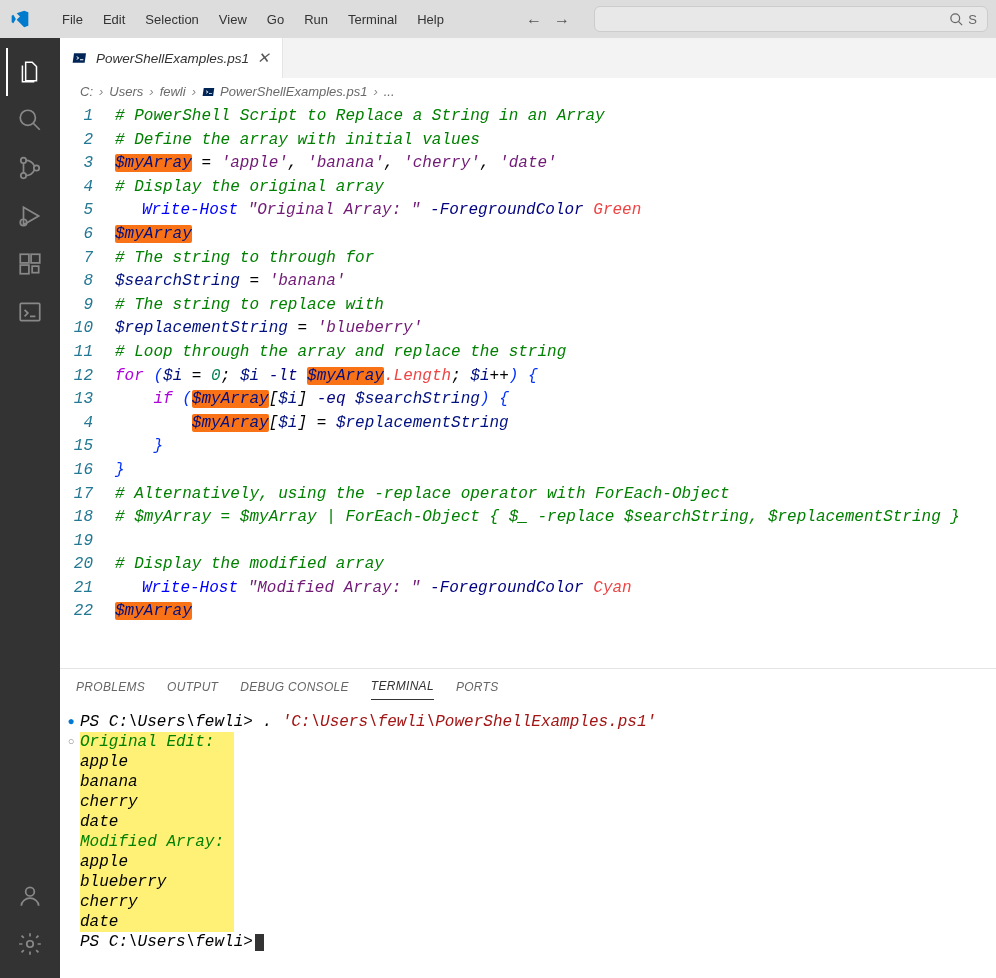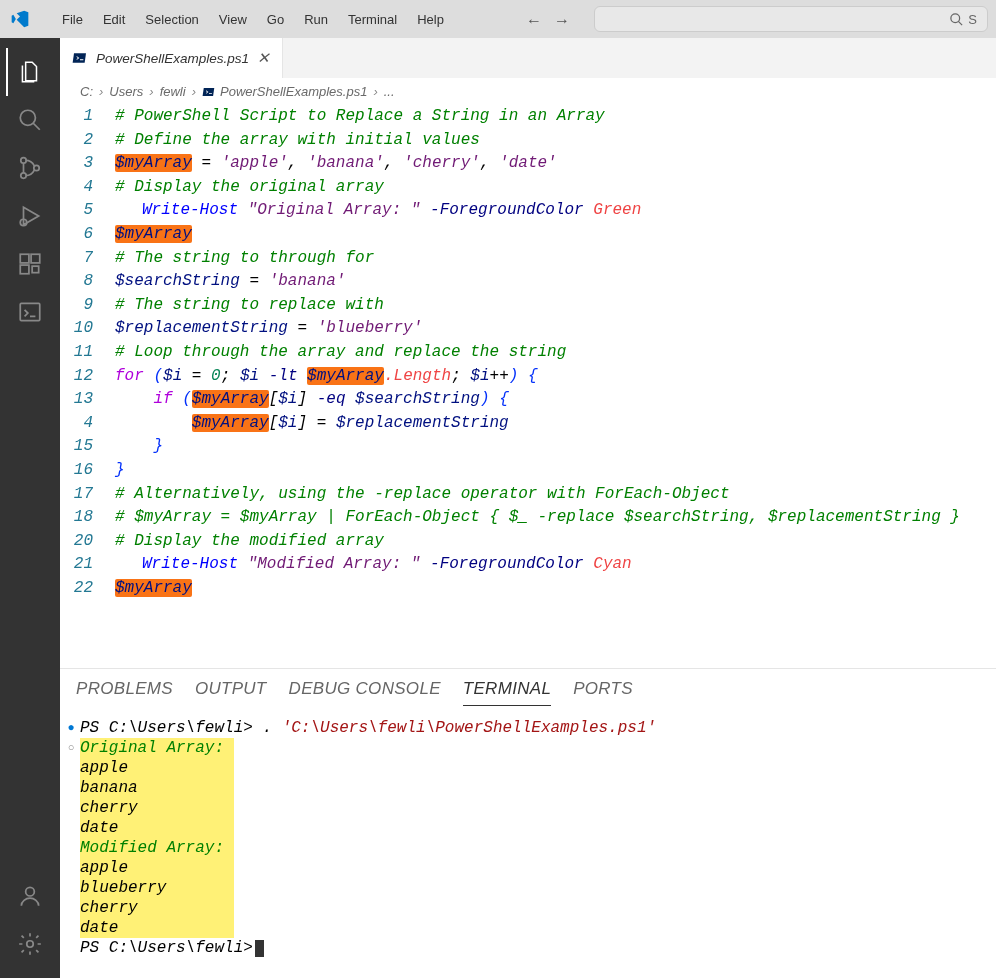--- a/index.html
+++ b/index.html
@@ -140,22 +140,23 @@
 .panel {
   border-top: 1px solid #e5e5e5;
   display: flex;
   flex-direction: column;
   height: 310px;
 }
 .panel-tabs {
   display: flex;
   gap: 22px;
   padding: 10px 16px 0 16px;
-  font-size: 17px;
+  font-size: 12px;
   color: #666;
+  align-items: flex-end;
 }
 .panel-tab { padding-bottom: 6px; cursor: pointer; letter-spacing: 0.3px; }
 .panel-tab.active { color: #333; border-bottom: 1px solid #333; }
 .terminal {
   flex: 1;
   overflow: auto;
   font-family: Consolas, "Courier New", monospace;
   font-size: 16px;
   line-height: 20px;
   padding: 12px 4px;
@@ -371,20 +372,24 @@
         </div>
         <div class="code-row">
           <div class="gutter">17</div>
           <div class="code-line"><span class="c-comment"># Alternatively, using the -replace operator with ForEach-Object</span></div>
         </div>
         <div class="code-row">
           <div class="gutter">18</div>
           <div class="code-line"><span class="c-comment"># $myArray = $myArray | ForEach-Object { $_ -replace $searchString, $replacementString }</span></div>
         </div>
         <div class="code-row">
+          <div class="gutter">19</div>
+          <div class="code-line"> </div>
+        </div>
+        <div class="code-row">
           <div class="gutter">20</div>
           <div class="code-line"><span class="c-comment"># Display the modified array</span></div>
         </div>
         <div class="code-row">
           <div class="gutter">21</div>
           <div class="code-line"><span class="c-command">Write-Host</span> <span class="c-string">"Modified Array: "</span> <span class="c-param">-ForegroundColor</span> <span class="c-member">Cyan</span></div>
         </div>
         <div class="code-row">
           <div class="gutter">22</div>
           <div class="code-line"><span class="c-variable hl">$myArray</span></div>
@@ -403,21 +408,21 @@
           <div class="term-row">
             <span class="term-dot">
               <span class="dot-blue">●</span>
             </span>
             <span class="term-content"><span class="t-black">PS C:\Users\fewli&gt; </span><span class="t-black">. </span><span class="t-red">'C:\Users\fewli\PowerShellExamples.ps1'</span></span>
           </div>
           <div class="term-row">
             <span class="term-dot">
               <span class="dot-ring">○</span>
             </span>
-            <span class="term-content"><span class="highlight-block"><span class="t-green">Original Array: </span>
+            <span class="term-content"><span class="highlight-block"><span class="t-green">Original Edit: </span>
 <span class="t-black">apple</span>
 <span class="t-black">banana</span>
 <span class="t-black">cherry</span>
 <span class="t-black">date</span>
 <span class="t-green">Modified Array: </span>
 <span class="t-black">apple</span>
 <span class="t-black">blueberry</span>
 <span class="t-black">cherry</span>
 <span class="t-black">date</span></span></span>
           </div>

